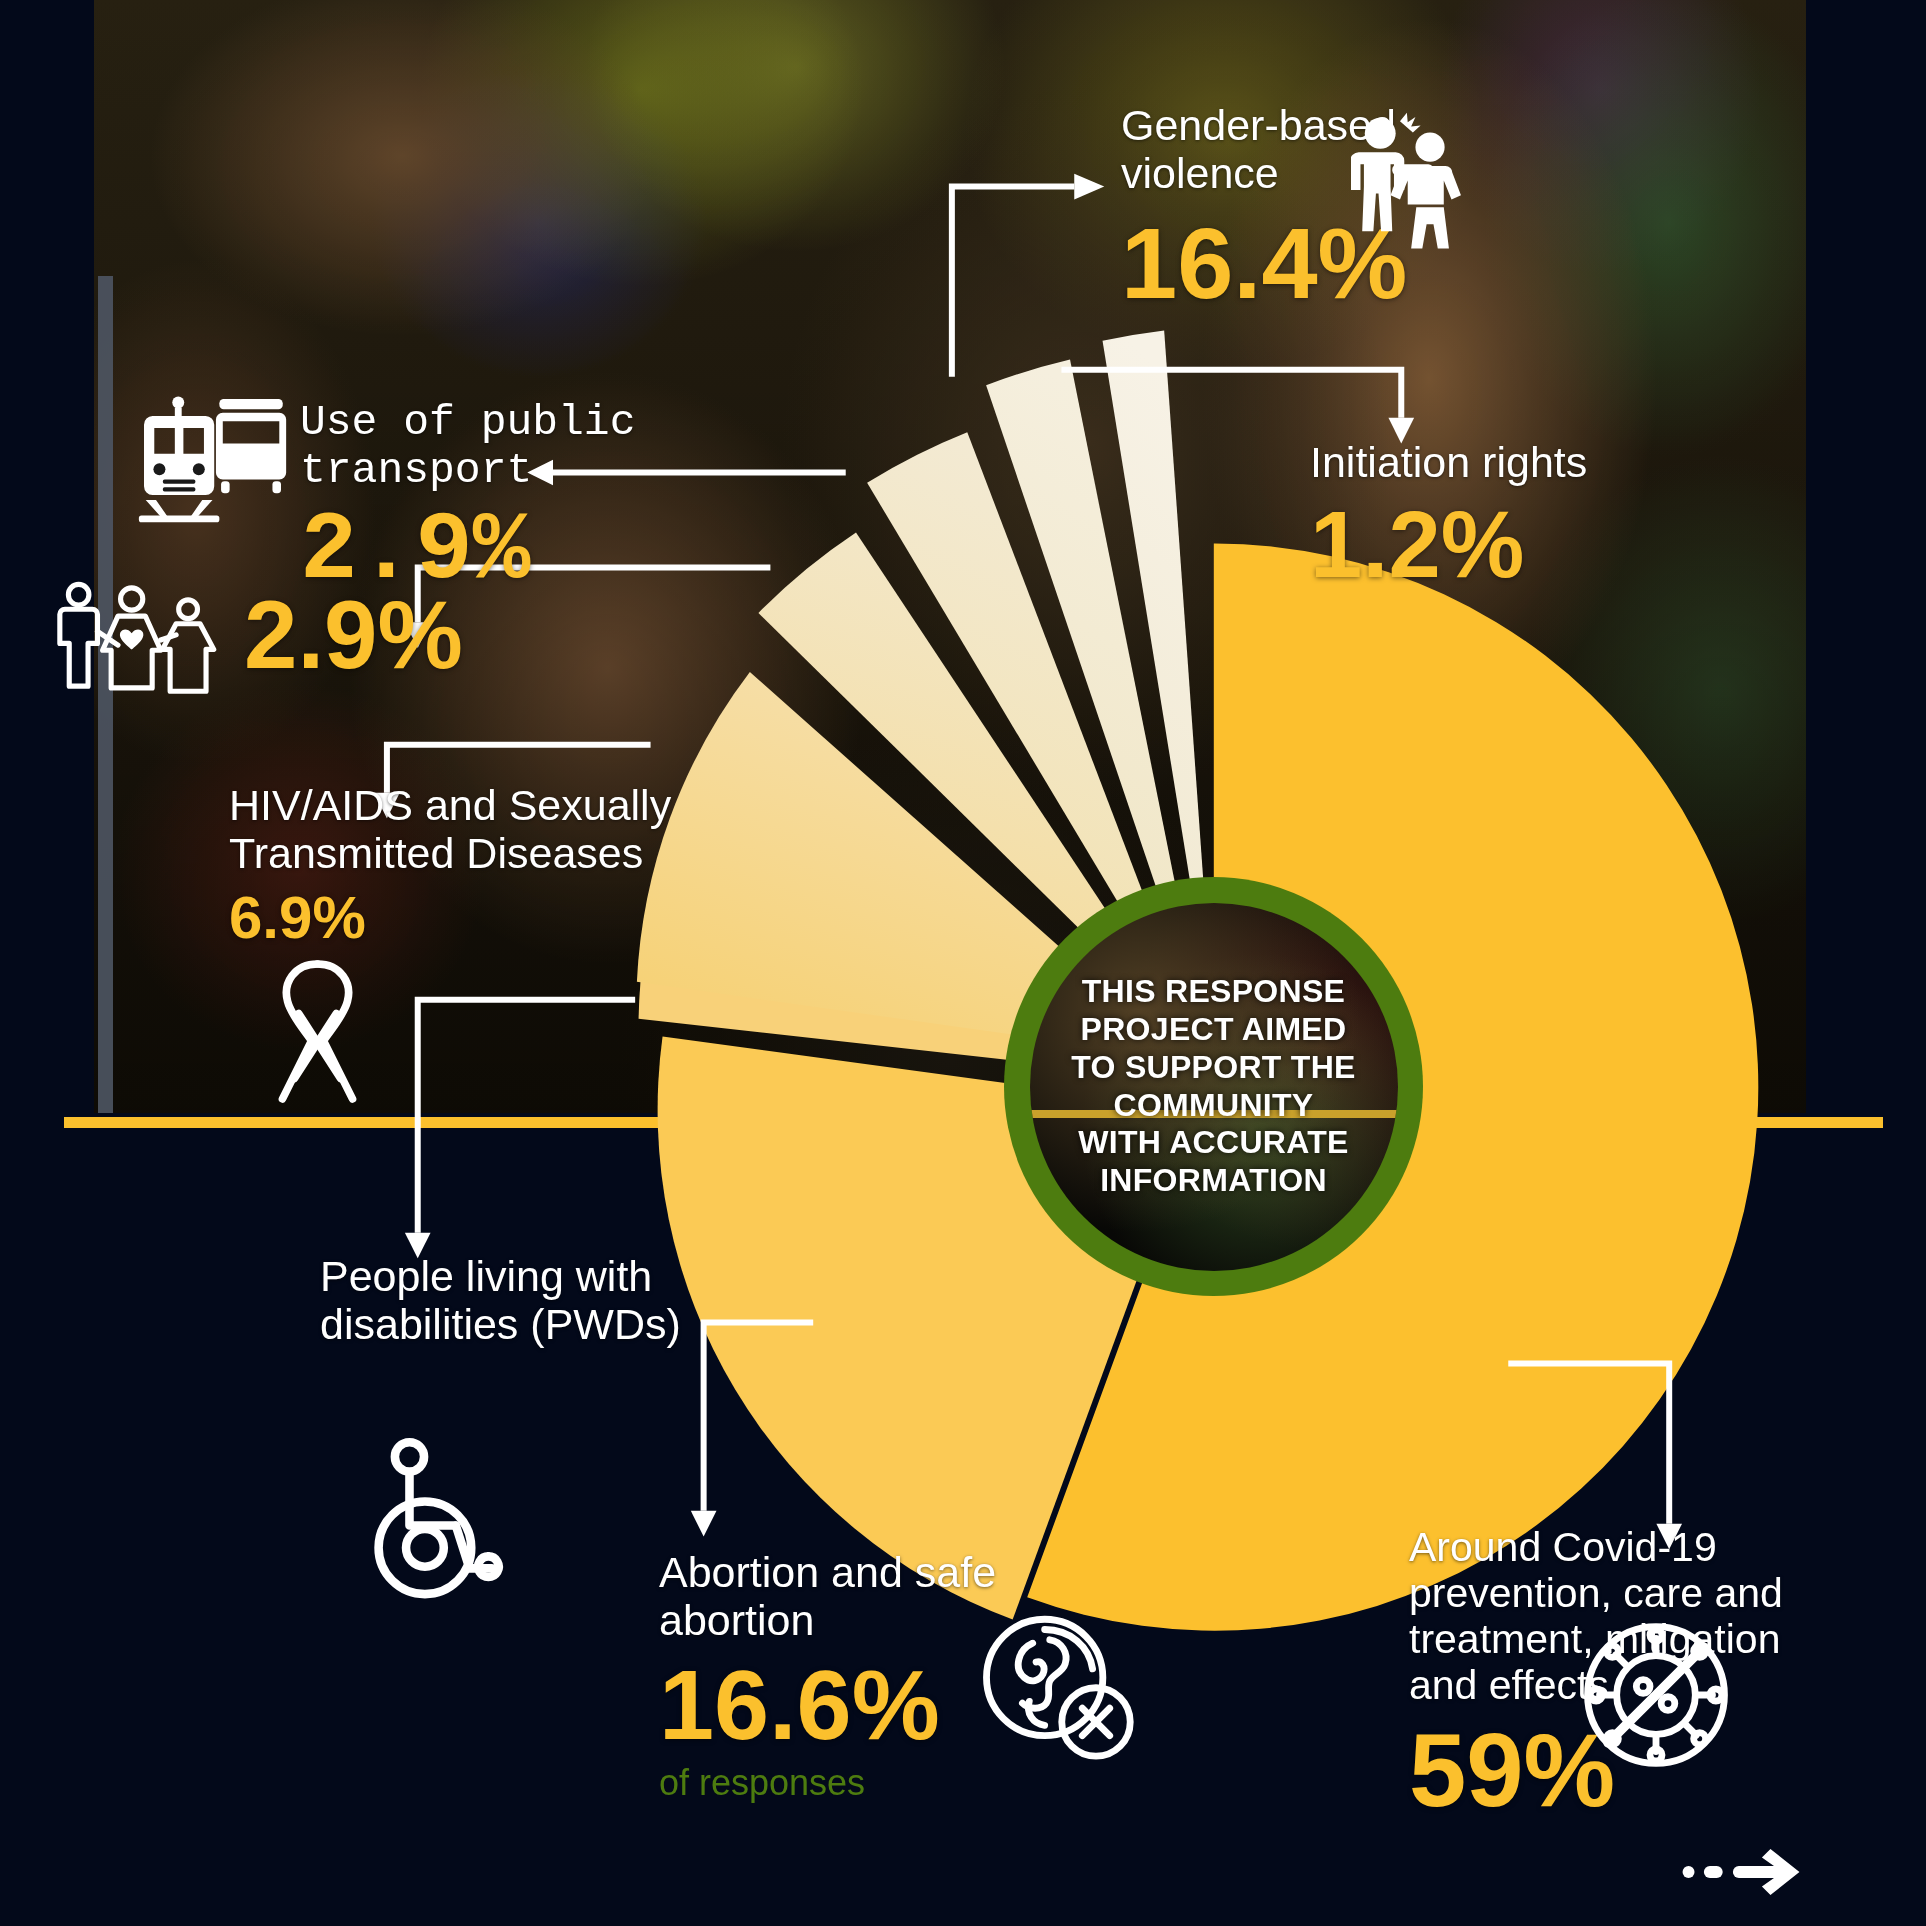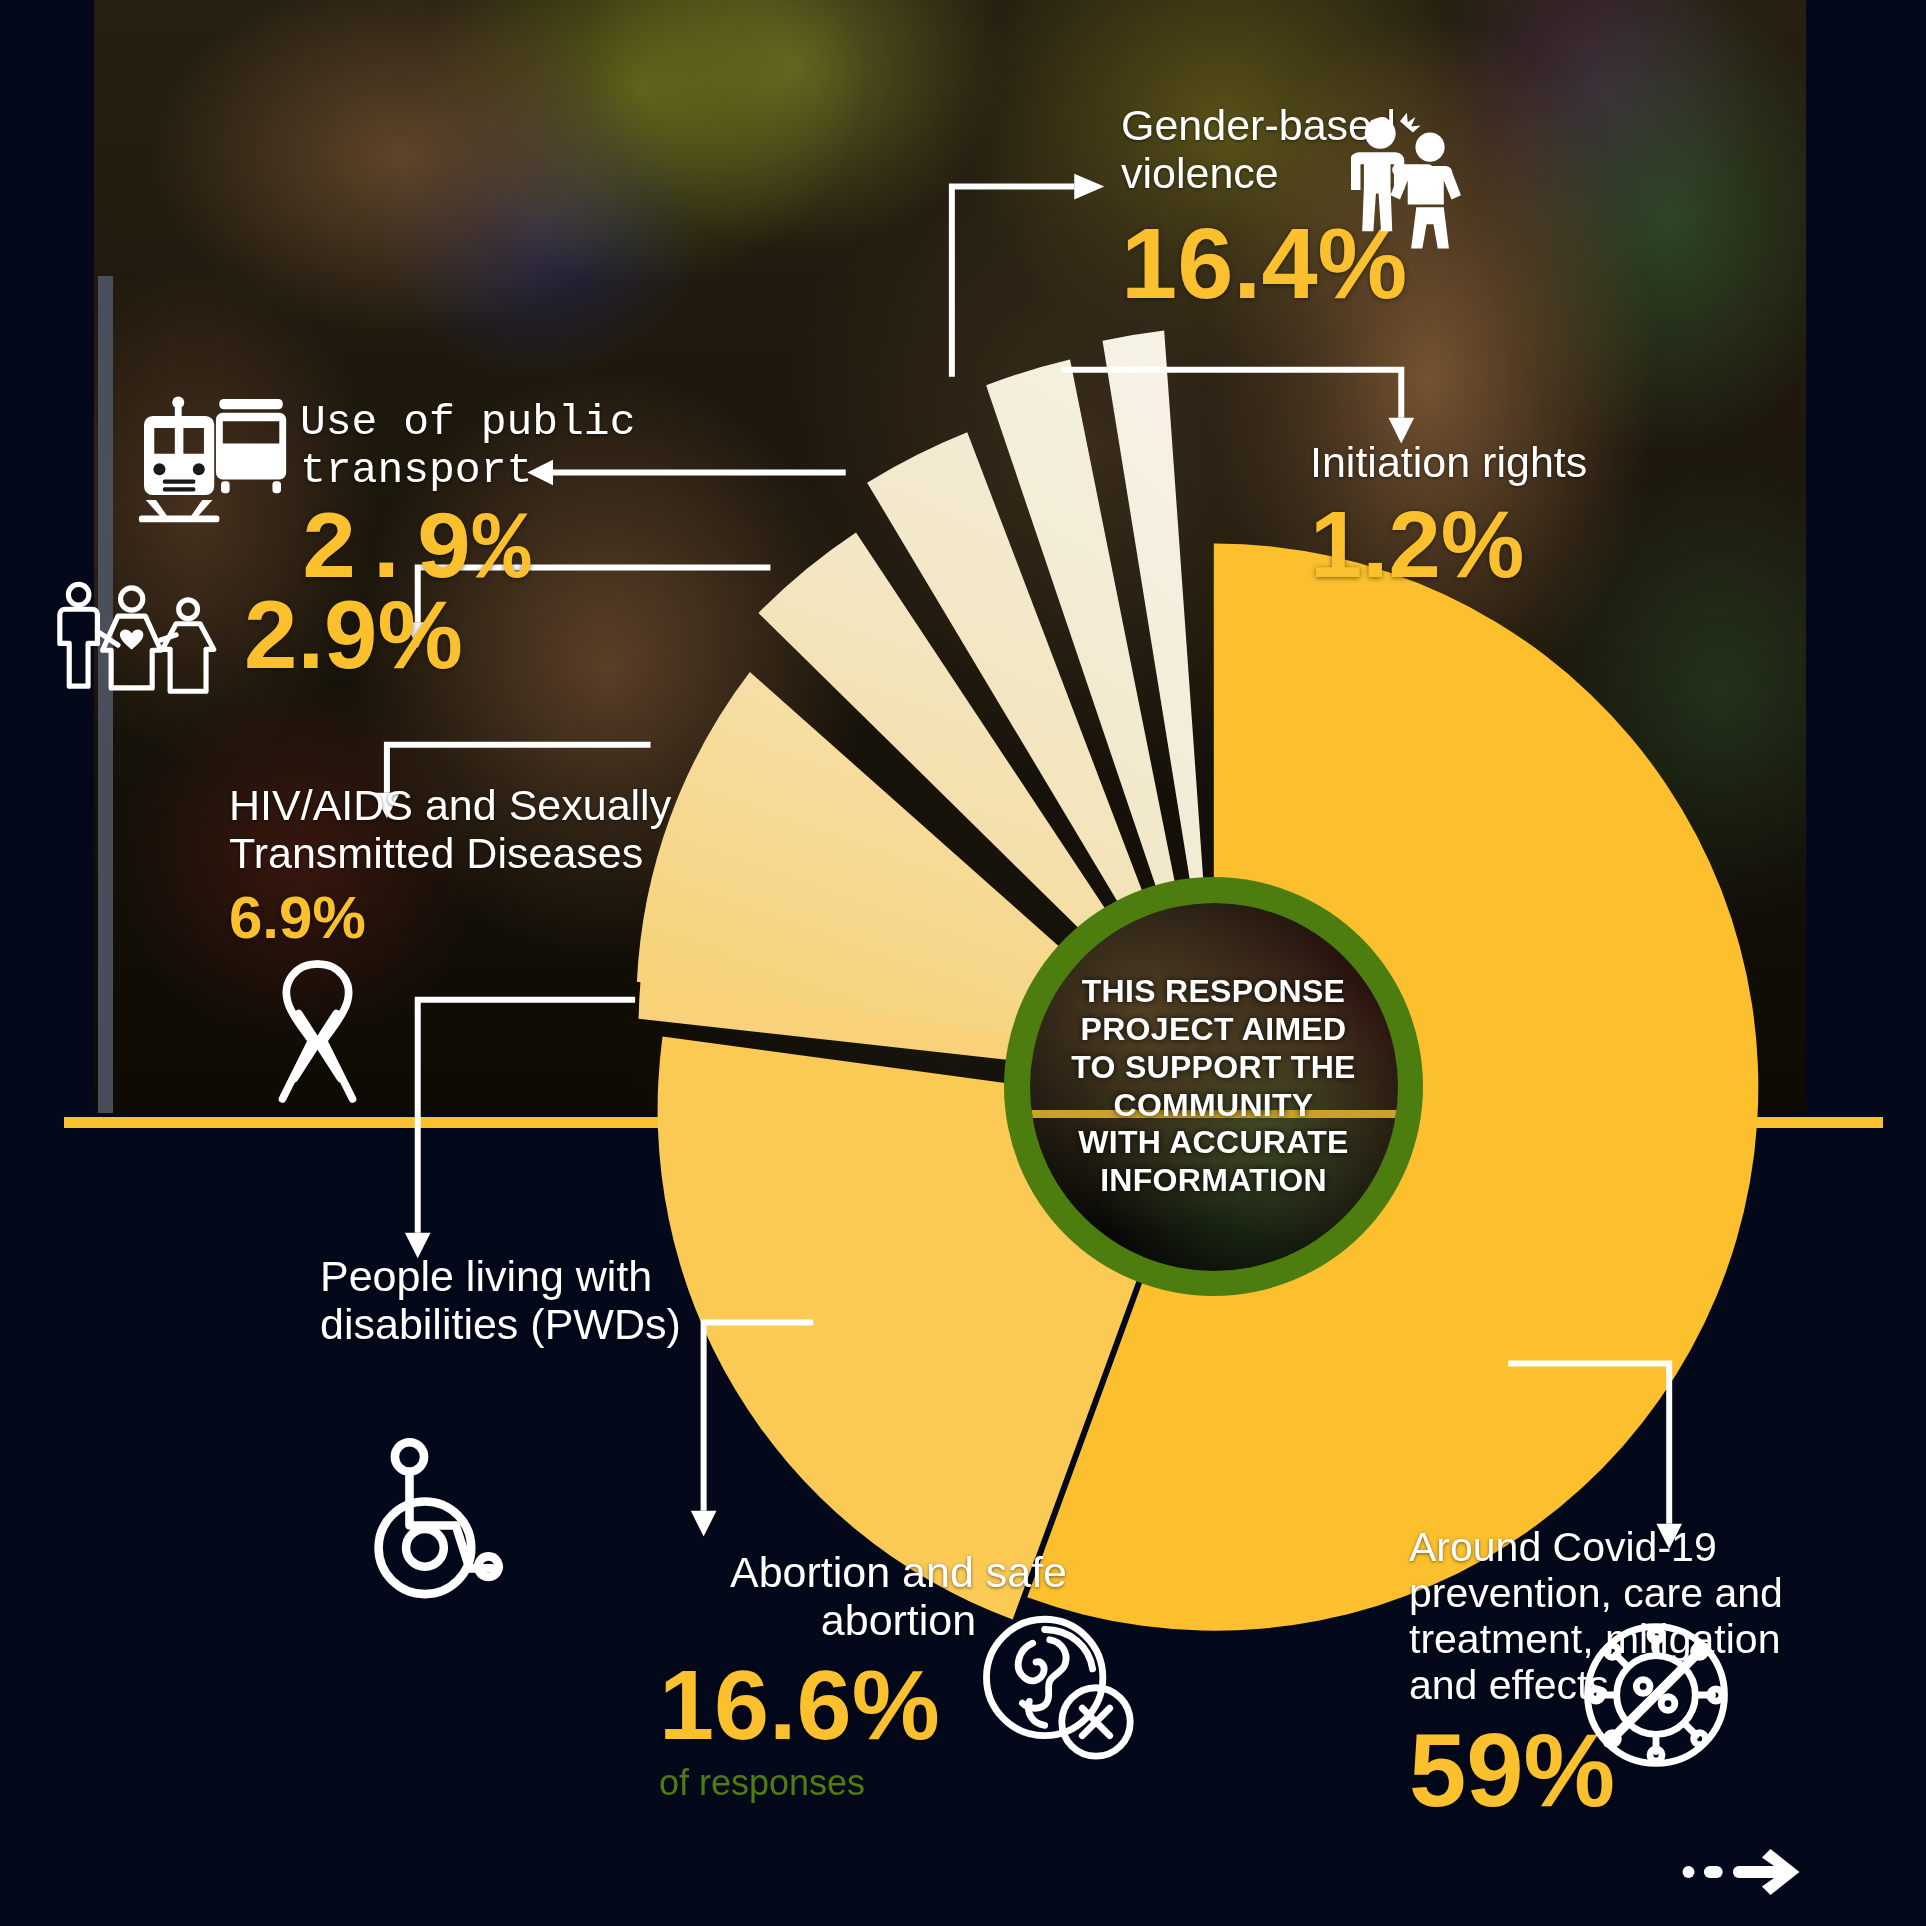--- a/index.html
+++ b/index.html
@@ -291,21 +291,21 @@
       <circle cx="60" cy="22" r="17"></circle>
       <path d="M60 44 v58 h54"></path>
       <path d="M114 102 l16 50 h26"></path>
       <circle cx="78" cy="128" r="54"></circle>
       <circle cx="78" cy="128" r="22"></circle>
       <path d="M152 138 a12 12 0 1 0 0.01 0"></path>
     </g>
   </svg>
 
   <div class="callout" style="left:659px; top:1548px; width:479px;">
-    <div class="c-label" style="white-space:pre-line; font-size:43px;text-align:center;">Abortion and safe
+    <div class="c-label" style="white-space:pre-line; font-size:43px;">Abortion and safe
 abortion</div>
     <div class="c-pct" style="font-size:99px; margin-top:10.3px;">16.6%</div>
     <div class="c-sub" style="margin-top:8.6px;">of responses</div>
   </div>
 
   <svg class="icon" style="left:976px; top:1609px;" width="163" height="154" viewBox="0 0 190 180">
     <g fill="none" stroke="#ffffff" stroke-width="8" stroke-linecap="round" stroke-linejoin="round">
       <circle cx="80" cy="80" r="68"></circle>
       <path d="M80 24 c30 0 52 20 56 46"></path>
       <path d="M66 40 c-18 8 -22 30 -10 40 c8 7 18 4 22 -4 c4 -9 -2 -16 -8 -14"></path>

